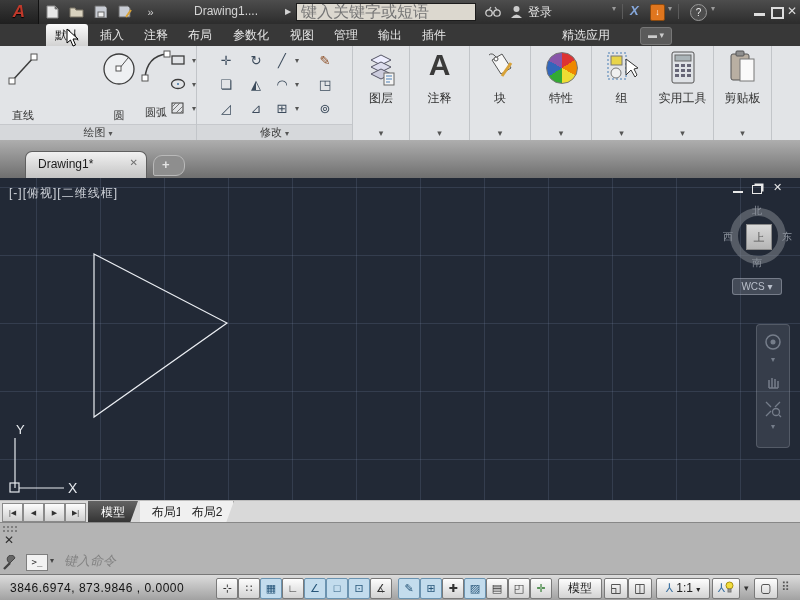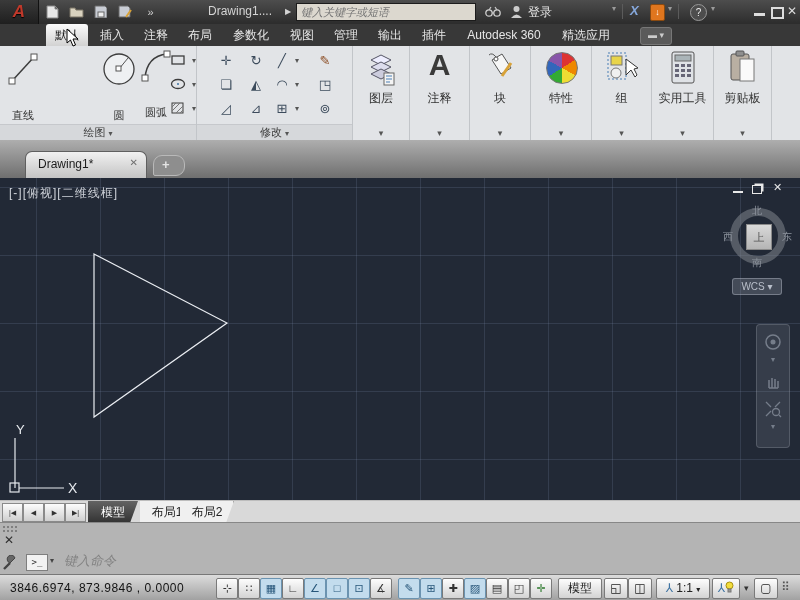--- a/index.html
+++ b/index.html
@@ -7,21 +7,21 @@
   .app{position:relative;width:800px;height:600px;overflow:hidden;background:#e2e4e7;user-select:none}
   .abs{position:absolute}
   
   .titlebar{position:absolute;left:0;top:0;width:800px;height:24px;background:linear-gradient(#4d4d4d,#2c2c2c);color:#d8d8d8;font-size:12px}
   .appbtn{position:absolute;left:0;top:0;width:38px;height:24px;background:linear-gradient(#3a3a3a,#1f1f1f);border-right:1px solid #111;text-align:center}
   .appbtn .logo{font-size:17px;font-weight:bold;color:#c0392b;text-shadow:0 1px 1px #000;font-style:italic;line-height:24px}
   .qatbtn{position:absolute;top:2px;width:21px;height:20px;text-align:center}
   .qatbtn svg{margin-top:3px}
   .ttl{position:absolute;top:4px;color:#d4d4d4}
   .searchbox{position:absolute;left:296px;top:3px;width:178px;height:16px;background:#dcd8cf;border:1px solid #1c1c1c}
-  .searchbox input{width:100%;height:100%;border:0;background:transparent;font-size:11px;color:#7d7a72;font-style:italic;padding:0 4px;outline:none;font-family:inherit}
+  .searchbox input{width:100%;height:100%;border:0;background:transparent;font-size:16px;color:#7d7a72;padding:0 4px;outline:none;font-family:inherit}
   .tbsep{position:absolute;top:4px;width:1px;height:15px;background:#5b5b5b}
   .winbtns span{color:#ddd}
   
   .ribbontabs{position:absolute;left:0;top:24px;width:800px;height:22px;background:#383838}
   .rtab{position:absolute;top:0;height:22px;line-height:22px;text-align:center;color:#e6e6e6;font-size:12px;cursor:default}
   .rtab.active{background:linear-gradient(#fbfbfb,#d2d2d2);color:#1f1f1f;border-radius:3px 3px 0 0}
   .cloudbtn{position:absolute;top:3px;width:30px;height:16px;background:#5a5a5a;border:1px solid #777;border-radius:3px;color:#ccc;font-size:9px;text-align:center;line-height:15px}
   
   .ribbon{position:absolute;left:0;top:46px;width:800px;height:94px;background:#e2e4e7;border-bottom:2px solid #96989c}
   .panel{position:absolute;top:0;height:94px;border-right:1px solid #c2c5c9}
@@ -101,21 +101,21 @@
           <rect x="4" y="7" width="6" height="5" fill="#eee" stroke="#666"></rect>
         </svg>
     </div>
     <div class="qatbtn" style="left:114px">
       <svg width="14" height="13">
           <path d="M1 1 h9 l2 2 v9 h-11 z" fill="#c8ccd4" stroke="#666"></path>
           <line x1="8" y1="12" x2="13" y2="5" stroke="#d8a238" stroke-width="2"></line>
         </svg>
     </div>
     <div class="qatbtn" style="left:140px;color:#cfcfcf;font-size:11px;line-height:20px">»</div>
-    <span class="ttl" style="left:208px">Drawing1....</span>
+    <span class="ttl" style="left:194px">Drawing1....</span>
     <span class="ttl" style="left:285px;font-size:8px;top:7px">▶</span>
     <div class="searchbox">
       <input type="text" placeholder="键入关键字或短语" style="">
     </div>
     <div class="qatbtn" style="left:482px">
       <svg width="16" height="13">
           <circle cx="4" cy="8" r="3.2" fill="none" stroke="#ccc" stroke-width="1.3"></circle>
           <circle cx="12" cy="8" r="3.2" fill="none" stroke="#ccc" stroke-width="1.3"></circle>
           <path d="M4 5 L6 2 M12 5 L10 2 M7 8 h2" stroke="#ccc" stroke-width="1.2" fill="none"></path>
         </svg>
@@ -145,21 +145,20 @@
   <div class="ribbontabs">
     <div class="rtab active" style="left:46px;width:42px">默认</div>
     <div class="rtab" style="left:92px;width:40px">插入</div>
     <div class="rtab" style="left:136px;width:40px">注释</div>
     <div class="rtab" style="left:180px;width:40px">布局</div>
     <div class="rtab" style="left:224px;width:54px">参数化</div>
     <div class="rtab" style="left:282px;width:40px">视图</div>
     <div class="rtab" style="left:326px;width:40px">管理</div>
     <div class="rtab" style="left:370px;width:40px">输出</div>
     <div class="rtab" style="left:414px;width:40px">插件</div>
-    <div class="rtab" style="left:458px;width:92px">Autodesk 360</div>
     <div class="rtab" style="left:554px;width:64px">精选应用</div>
     <div class="cloudbtn" style="left:640px">▬ ▾</div>
   </div>
 
   <svg class="abs" style="left:66px;top:28px;z-index:60" width="14" height="20" viewBox="0 0 14 20">
     <polygon points="1,1 1,15 4.5,12 7,18 9.5,17 7,11 12,11" fill="#fff" stroke="#000" stroke-width="1"></polygon>
   </svg>
 
   <div class="ribbon">
 

